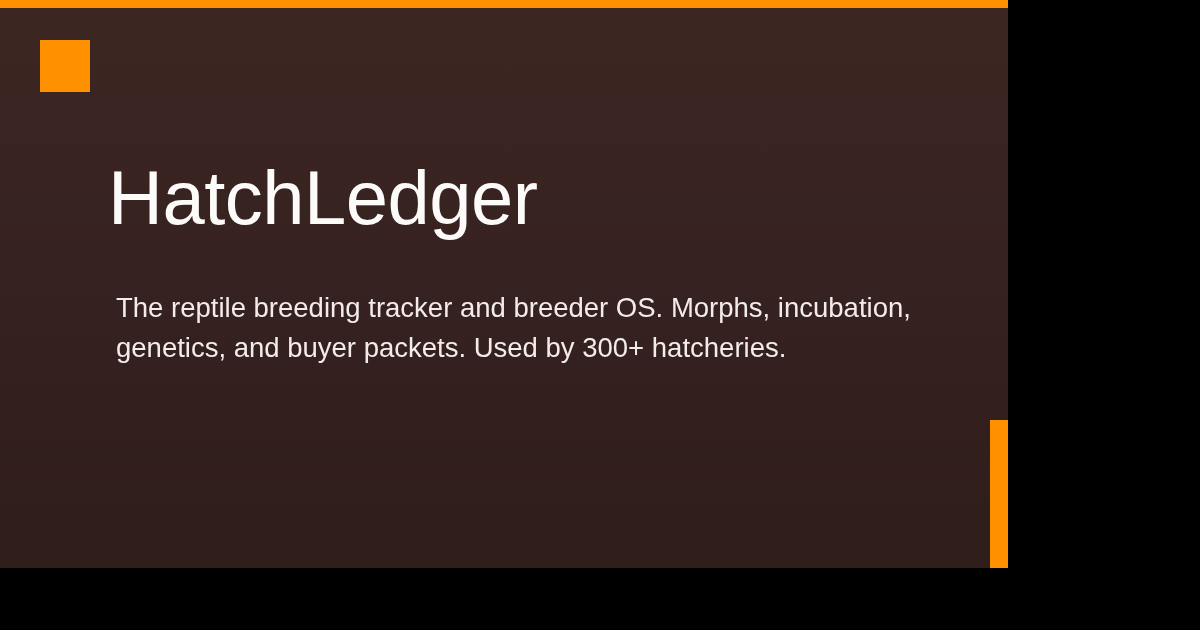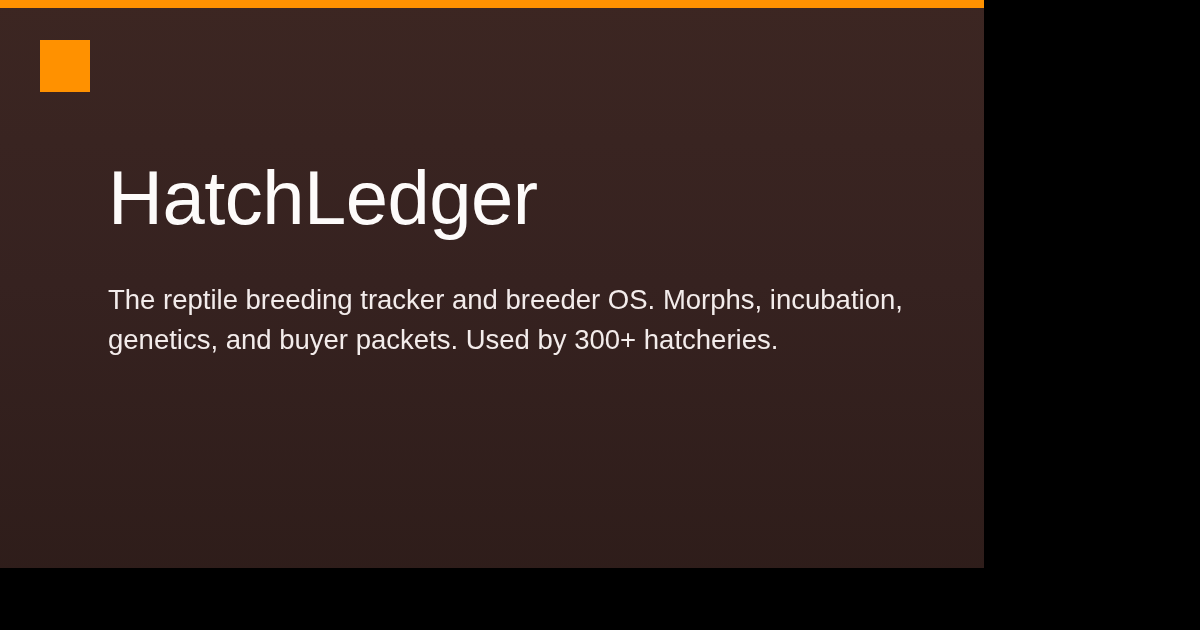--- a/index.html
+++ b/index.html
@@ -13,20 +13,21 @@
     font-family: "Liberation Sans", sans-serif;
     background: #000000;
   }
 
   #slide {
     position: relative;
     width: 984px;
     height: 630px;
     background: linear-gradient(180deg, #3c2622 0%, #362220 45%, #2d1c19 100%);
     overflow: hidden;
+    padding-left: 24px;
   }
 
   
   #top-accent-bar {
     position: absolute;
     left: 0;
     top: 0;
     width: 1200px;
     height: 8px;
     background: #ff9100;
@@ -64,21 +65,21 @@
     margin: 0;
     font-size: 76px;
     line-height: 1.0;
     font-weight: 400;
     color: #fdfbfa;
     letter-spacing: -0.5px;
     white-space: nowrap;
   }
 
   #subtitle {
-    margin: 0;
+    margin: 8px;
     padding-top: 44px;
     font-size: 27.5px;
     line-height: 40px;
     font-weight: 400;
     color: #f3eceb;
     max-width: 840px;
   }
 
   
   #footer-bar {

